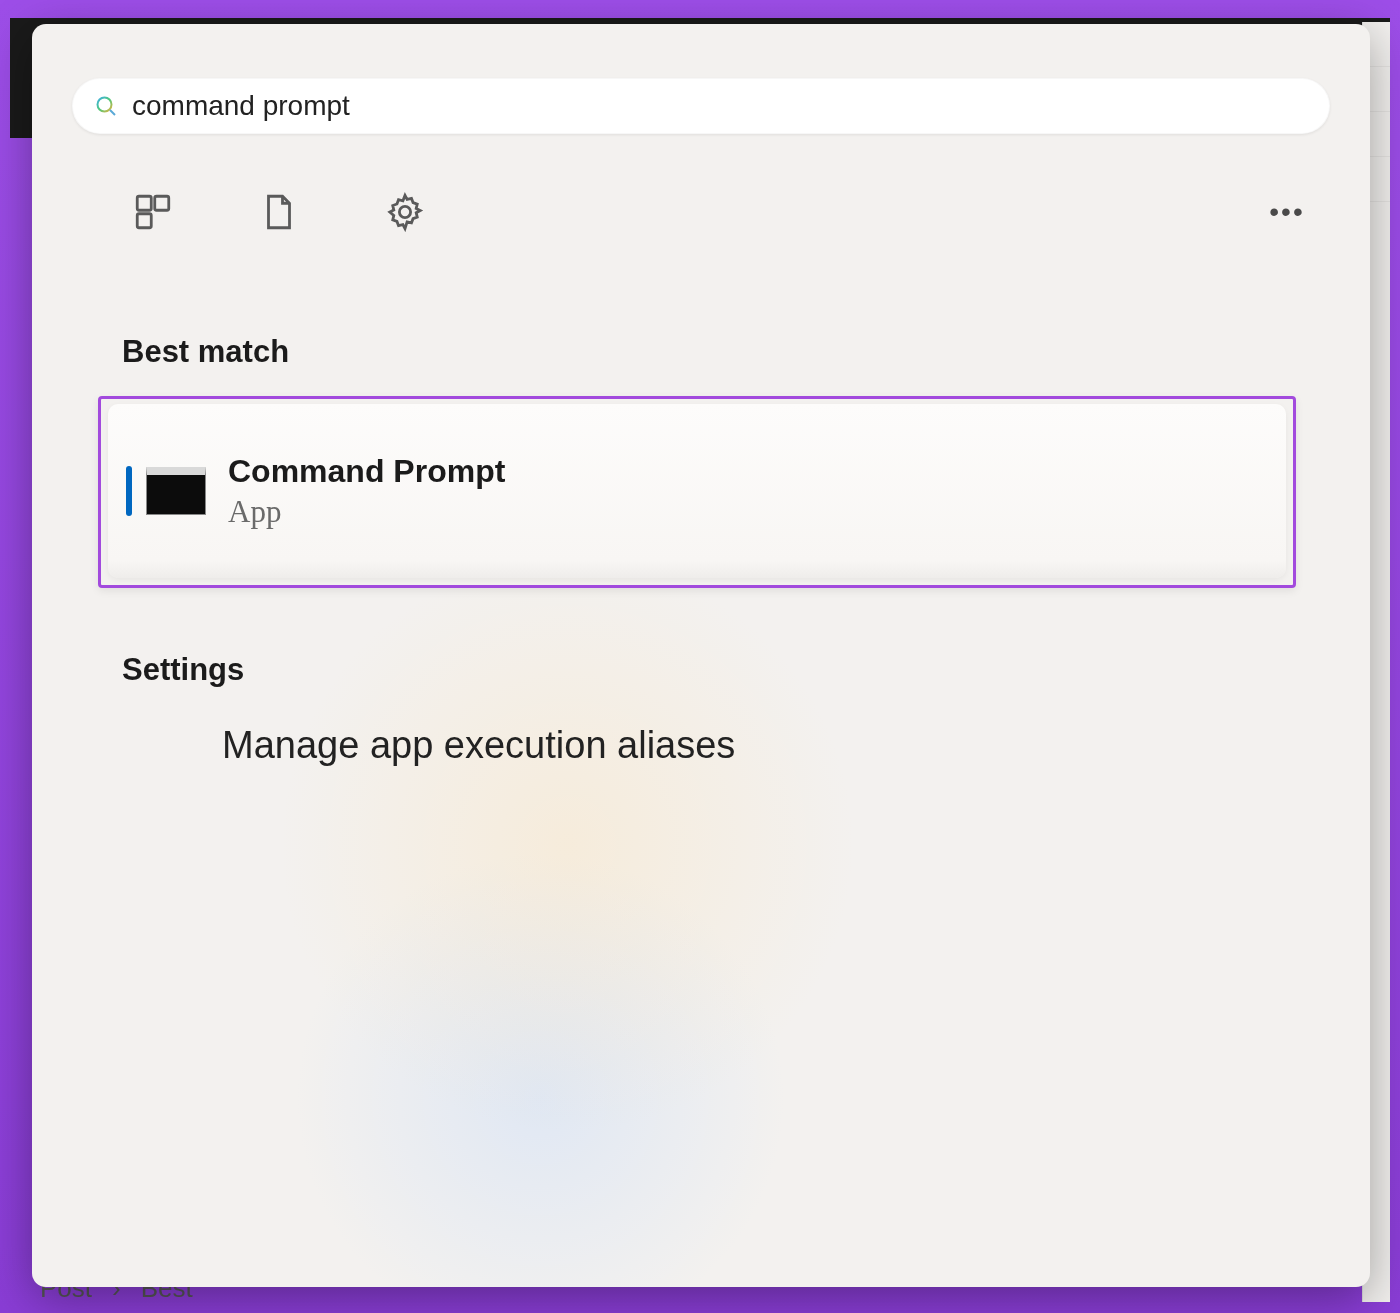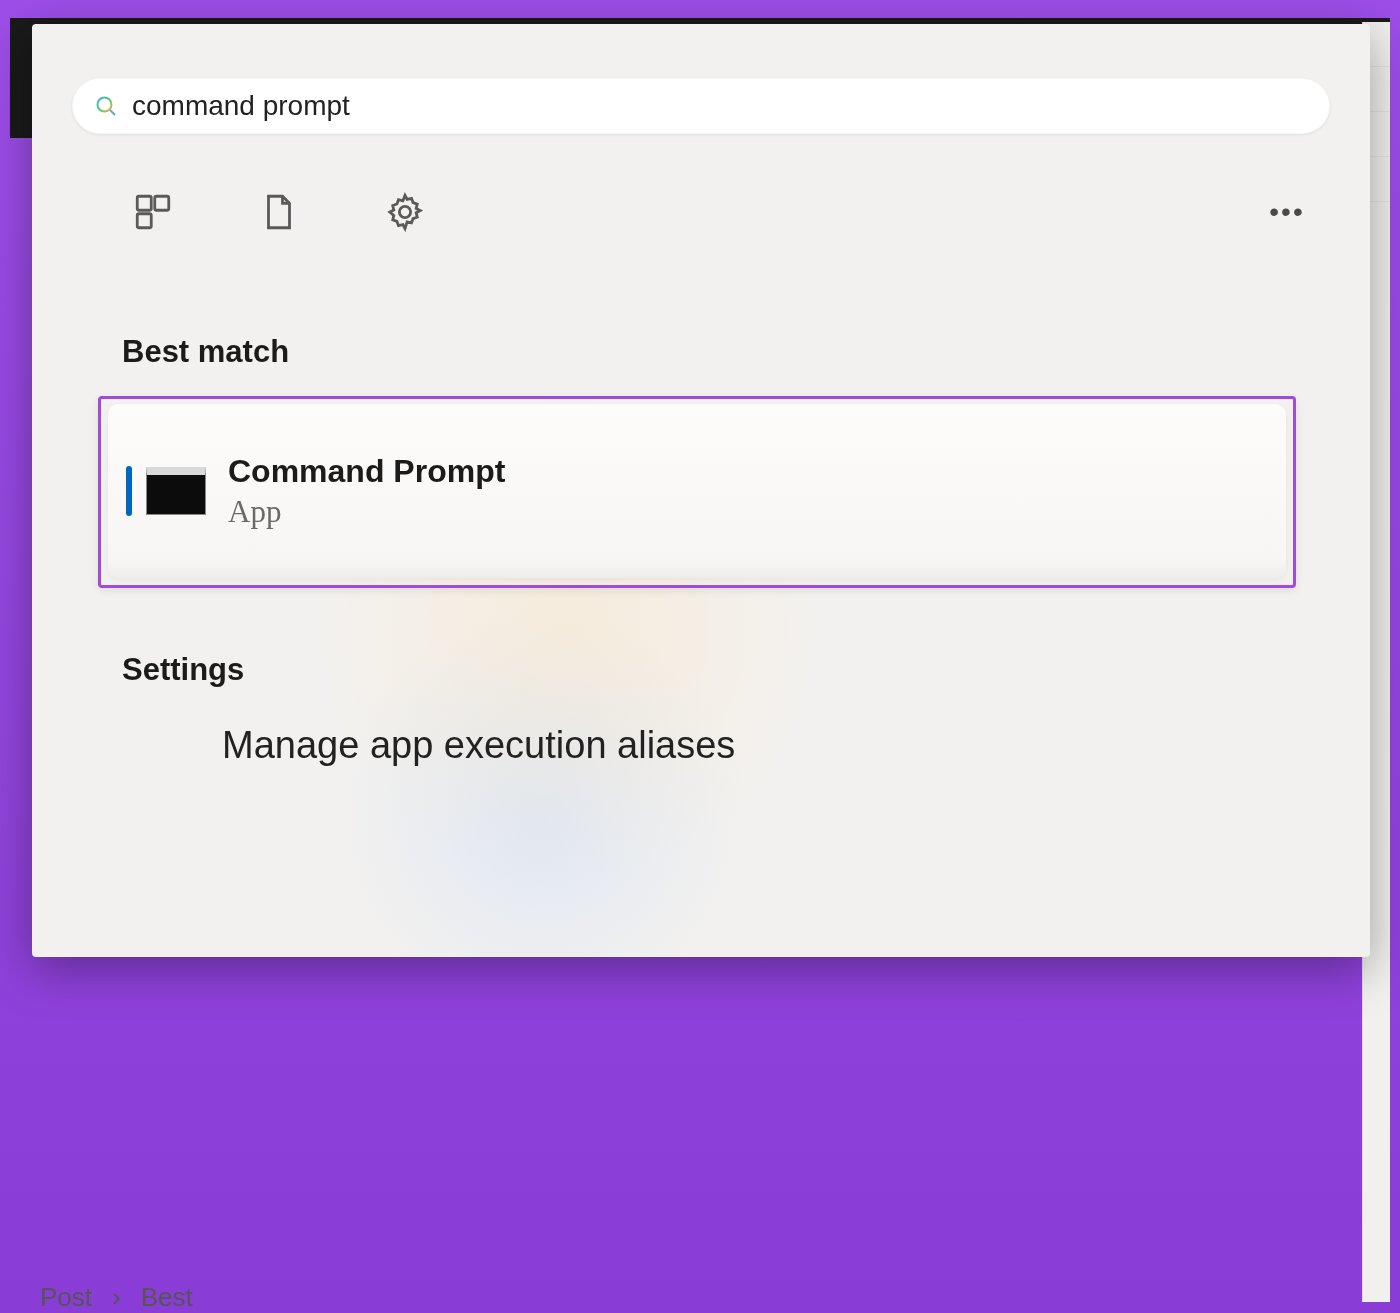--- a/index.html
+++ b/index.html
@@ -39,23 +39,23 @@
     }
     .right-strip .seg {
       height: 45px;
       border-bottom: 1px solid #e6e4e2;
     }
     .search-panel {
       position: absolute;
       top: 24px;
       left: 32px;
       width: 1338px;
-      height: 933px;
+      height: 1263px;
       background: #f3f1ef;
-      border-radius: 4px;
+      border-radius: 14px;
       box-shadow: 0 12px 48px rgba(0,0,0,0.35);
       z-index: 5;
       overflow: hidden;
       background-image: radial-gradient(circle at 40% 65%, rgba(255,220,160,0.25) 0%, rgba(255,220,160,0) 25%),
                         radial-gradient(circle at 38% 85%, rgba(180,210,255,0.3) 0%, rgba(180,210,255,0) 18%);
       background-color: #f3f1ef;
     }
     .search-bar {
       position: absolute;
       top: 54px;
@@ -181,21 +181,21 @@
     .settings-item {
       position: absolute;
       top: 700px;
       left: 190px;
       font-size: 38px;
       color: #222;
       cursor: pointer;
     }
     .bottom-crop {
       position: absolute;
-      bottom: 0;
+      bottom: 9px;
       left: 40px;
       color: #555;
       font-size: 26px;
       display: flex;
       align-items: center;
       gap: 20px;
       margin-top: 36px;
     }
   </style>
 </head>

